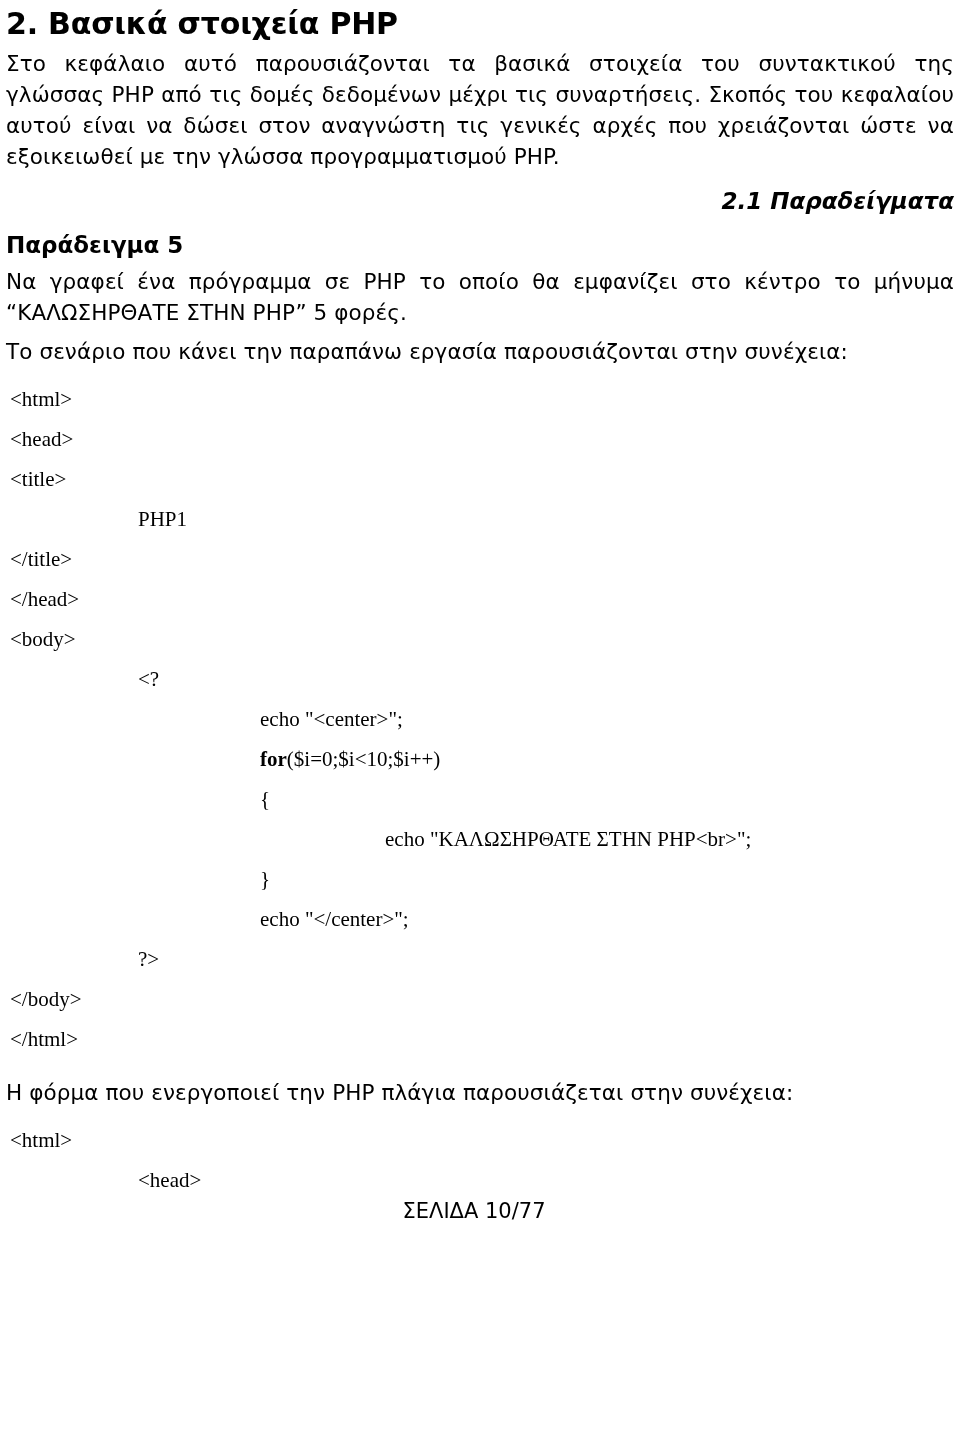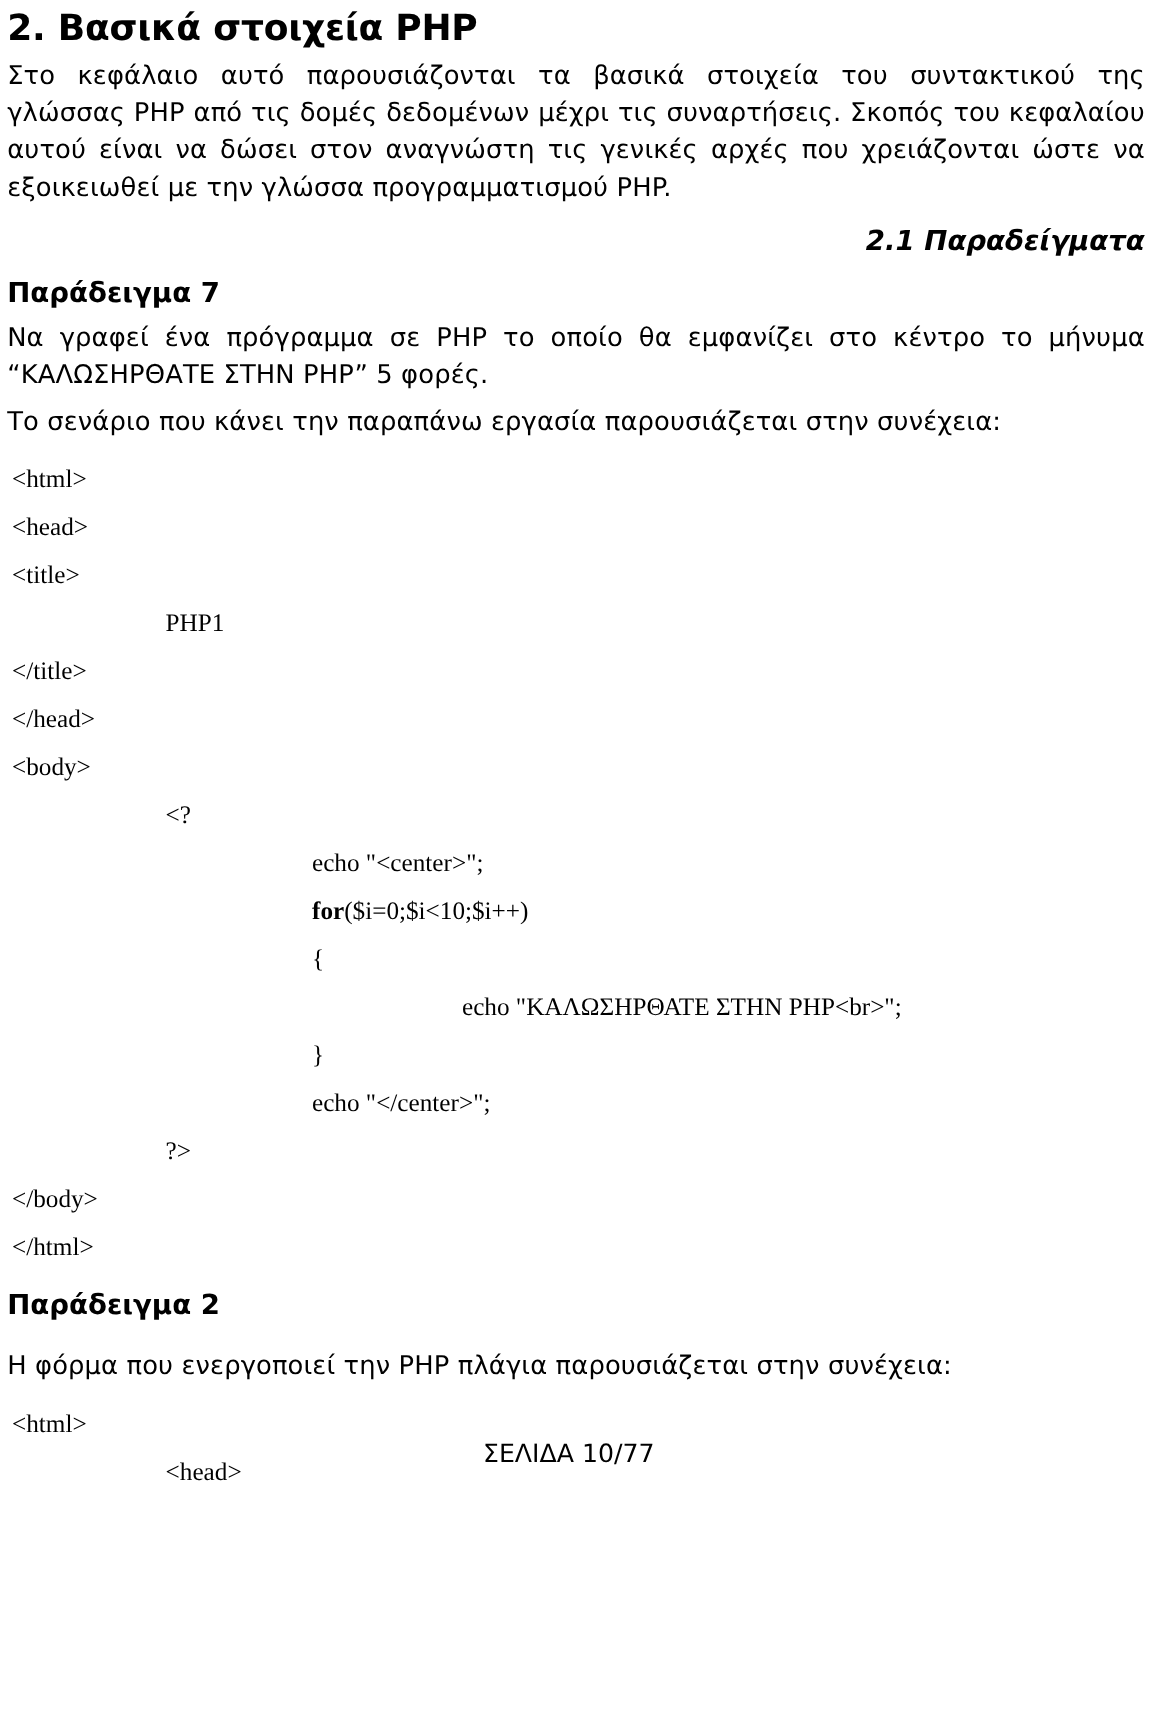--- a/index.html
+++ b/index.html
@@ -85,33 +85,32 @@
 <body>
 
 <div class="page">
 
   <h1 class="h1">2. Βασικά στοιχεία PHP</h1>
 
   <p class="para">Στο κεφάλαιο αυτό παρουσιάζονται τα βασικά στοιχεία του συντακτικού της γλώσσας PHP από τις δομές δεδομένων μέχρι τις συναρτήσεις. Σκοπός του κεφαλαίου αυτού είναι να δώσει στον αναγνώστη τις γενικές αρχές που χρειάζονται ώστε να εξοικειωθεί με την γλώσσα προγραμματισμού PHP.</p>
 
   <h2 class="h2">2.1 Παραδείγματα</h2>
 
-  <h3 class="h3">Παράδειγμα 7</h3>
+  <h3 class="h3">Παράδειγμα 5</h3>
 
   <p class="para">Να γραφεί ένα πρόγραμμα σε PHP το οποίο θα εμφανίζει στο κέντρο  το μήνυμα “ΚΑΛΩΣΗΡΘΑΤΕ ΣΤΗΝ PHP” 5 φορές.</p>
 
   <div class="gap-sm"></div>
 
-  <p class="para nojust">Το σενάριο που κάνει την παραπάνω εργασία παρουσιάζεται στην συνέχεια:</p>
+  <p class="para nojust">Το σενάριο που κάνει την παραπάνω εργασία παρουσιάζονται στην συνέχεια:</p>
 
   <div class="gap-sm"></div>
 
   <pre class="code"><span class="ln" style="padding-left: 0px;">&lt;html&gt;</span><span class="ln" style="padding-left: 0px;">&lt;head&gt;</span><span class="ln" style="padding-left: 0px;">&lt;title&gt;</span><span class="ln" style="padding-left: 128px;">PHP1</span><span class="ln" style="padding-left: 0px;">&lt;/title&gt;</span><span class="ln" style="padding-left: 0px;">&lt;/head&gt;</span><span class="ln" style="padding-left: 0px;">&lt;body&gt;</span><span class="ln" style="padding-left: 128px;">&lt;?</span><span class="ln" style="padding-left: 250px;">echo "&lt;center&gt;";</span><span class="ln" style="padding-left: 250px;"><span class="kw">for</span>($i=0;$i&lt;10;$i++)</span><span class="ln" style="padding-left: 250px;">{</span><span class="ln" style="padding-left: 375px;">echo "ΚΑΛΩΣΗΡΘΑΤΕ ΣΤΗΝ PHP&lt;br&gt;";</span><span class="ln" style="padding-left: 250px;">}</span><span class="ln" style="padding-left: 250px;">echo "&lt;/center&gt;";</span><span class="ln" style="padding-left: 128px;">?&gt;</span><span class="ln" style="padding-left: 0px;">&lt;/body&gt;</span><span class="ln" style="padding-left: 0px;">&lt;/html&gt;</span></pre>
 
-  <h3 class="h3">Παράδειγμα 2</h3>
 
 
   <div class="gap-md"></div>
 
   <p class="para nojust">Η φόρμα που ενεργοποιεί την PHP πλάγια παρουσιάζεται στην συνέχεια:</p>
 
   <div class="gap-sm"></div>
 
   <pre class="code"><span class="ln" style="padding-left: 0px;">&lt;html&gt;</span><span class="ln" style="padding-left: 128px;">&lt;head&gt;</span></pre>
 

